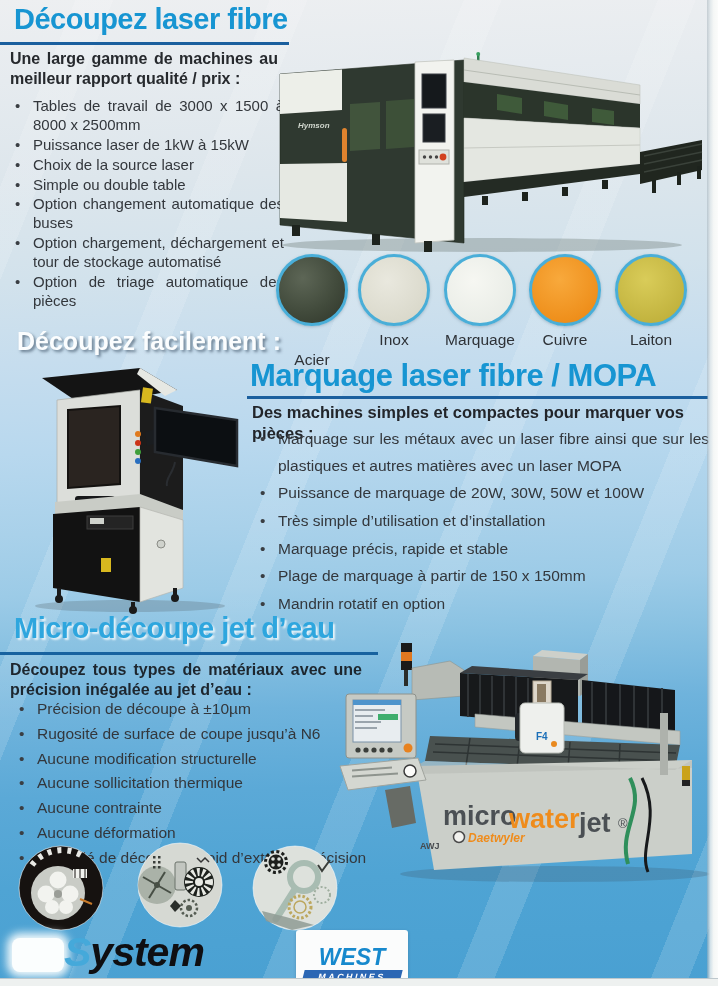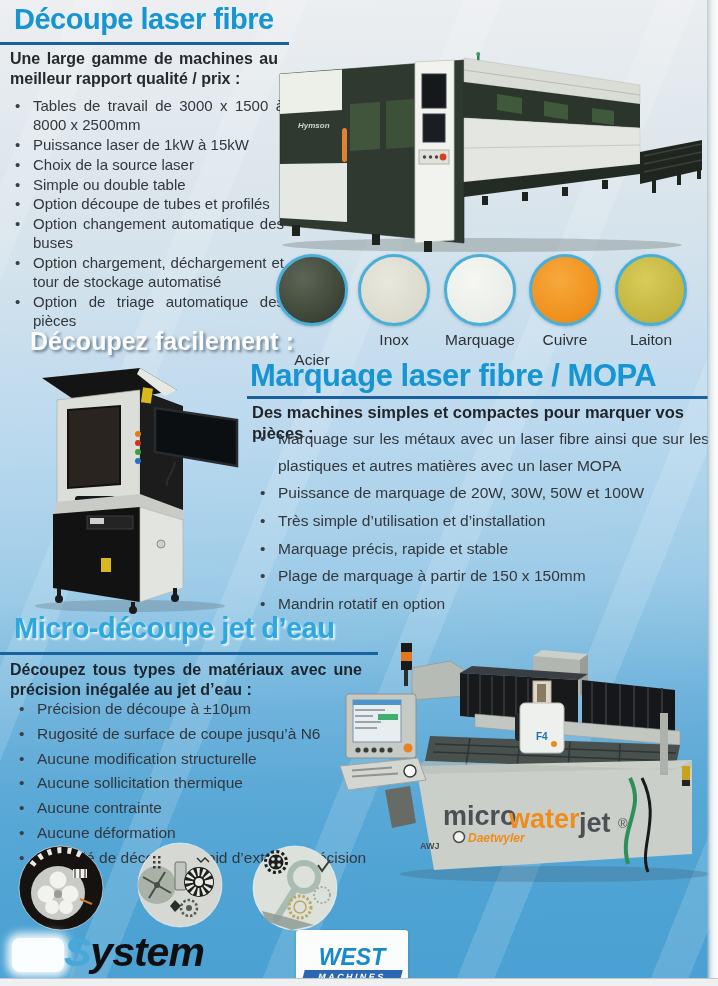--- a/index.html
+++ b/index.html
@@ -26,21 +26,21 @@
   ul.blist{list-style:none;margin:0;padding:0;}
   ul.blist li{position:relative;padding-left:25px;color:#33373c;text-align:justify;}
   ul.blist li::before{content:"•";position:absolute;left:7px;top:0;color:#3a3e43;}
 
   .s1-title{left:14px;top:3px;font-size:29px;}
   .s1-rule{left:0;top:42px;width:289px;}
   .s1-intro{left:10px;top:49px;width:268px;font-size:16px;}
   .s1-bullets{left:8px;top:97px;width:276px;font-size:15px;line-height:1.26;}
   .s1-bullets li{margin-bottom:1px;}
 
-  .caption-white{left:30px;top:327px;font-size:25px;font-weight:bold;color:#fbfdfe;
+  .caption-white{left:17px;top:327px;font-size:25px;font-weight:bold;color:#fbfdfe;
     text-shadow:2px 2px 3px rgba(55,75,95,.65);}
 
   
   .mat{border-radius:50%;width:66px;height:66px;border:3px solid #49aed8;
        box-shadow:0 1px 3px rgba(80,110,130,.35);}
   .mat-0{background:radial-gradient(circle at 36% 32%,#5d6656,#424b3c 55%,#2e3529);}
   .mat-1{background:radial-gradient(circle at 40% 36%,#e9e8de,#d5d4c5);}
   .mat-2{background:radial-gradient(circle at 40% 36%,#f6f7f2,#e5e9e3);}
   .mat-3{background:radial-gradient(circle at 42% 34%,#f8a93c,#ee8e1a 75%);}
   .mat-4{background:radial-gradient(circle at 42% 34%,#d9cc59,#c0b13c 80%);}
@@ -78,29 +78,28 @@
   .edge-right{right:0;top:0;width:11px;height:100%;
     background:linear-gradient(90deg,rgba(150,165,175,.45) 0,rgba(225,232,235,.9) 30%,#f5f7f6 60%,#fbfcfb);}
   .edge-bottom{left:0;bottom:0;width:100%;height:7px;background:#eef1f0;border-top:1px solid #bec8cd;}
 </style>
 </head>
 <body>
 
 <div id="page">
   <div class="streaks"></div>
 
-  <div class="abs title-blue s1-title">Découpe laser fibre</div>
+  <div class="abs title-blue s1-title">Découpez laser fibre</div>
   <div class="abs rule s1-rule"></div>
   <div class="abs intro s1-intro">Une large gamme de machines au meilleur rapport qualité / prix :</div>
   <ul class="abs blist s1-bullets">
     <li>Tables de travail de 3000 x 1500 à 8000 x 2500mm</li>
     <li>Puissance laser de 1kW à 15kW</li>
     <li>Choix de la source laser</li>
     <li>Simple ou double table</li>
-    <li>Option découpe de tubes et profilés</li>
     <li>Option changement automatique des buses</li>
     <li>Option chargement, déchargement et tour de stockage automatisé</li>
     <li>Option de triage automatique des pièces</li>
   </ul>
 
   <svg class="abs" style="left:272px;top:52px;" width="446" height="202" viewBox="0 0 446 202">
     <ellipse cx="210" cy="193" rx="200" ry="7" fill="rgba(95,108,102,.32)"></ellipse>
 
     <polygon points="8,22 192,8 192,191 8,173" fill="#2f3930" stroke="#20281f" stroke-width=".6"></polygon>
     <polygon points="8,22 70,17.5 70,58 8,62" fill="#edefe9"></polygon>

